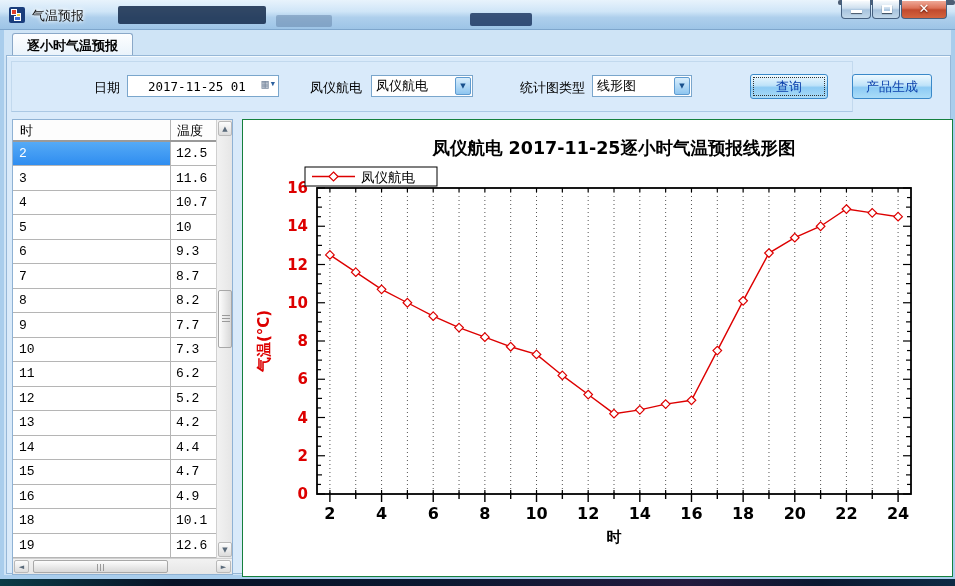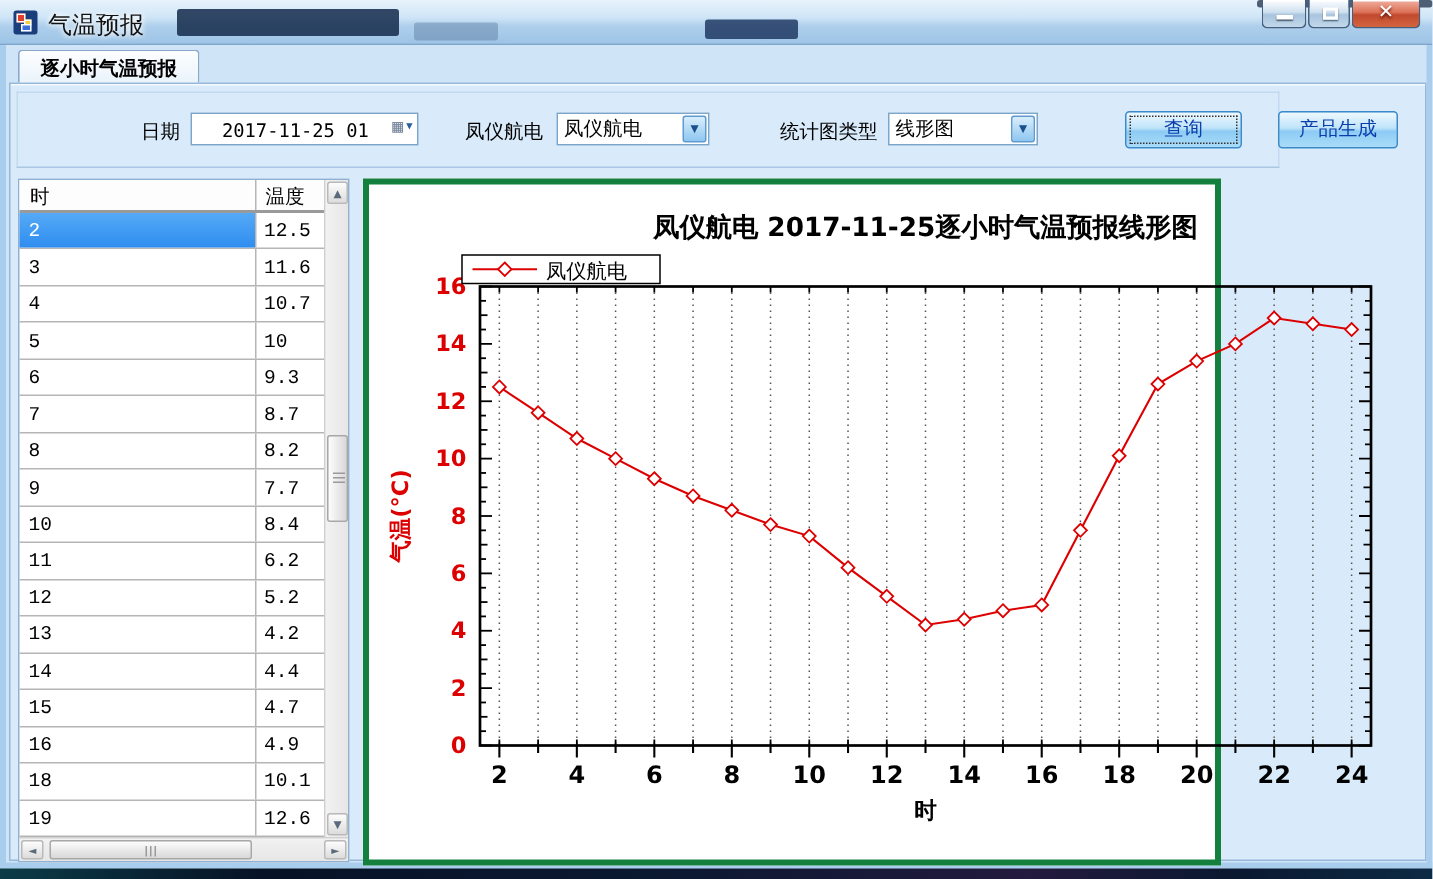--- a/index.html
+++ b/index.html
@@ -16,21 +16,21 @@
   .a1 { left:118px; top:6px;  width:148px; height:18px; background:#13294a; opacity:.85; }
   .a2 { left:470px; top:13px; width:62px;  height:13px; background:#16305a; opacity:.8; }
   .a3 { left:276px; top:15px; width:56px;  height:12px; background:#5a7aa0; opacity:.45; }
   .a4 { left:838px; top:0;    width:117px; height:5px;  background:#0d1f3c; opacity:.7; }
   .app-icon { position:absolute; left:9px; top:7px; width:16px; height:16px;
     background:#1a3d7c; border-radius:2px; }
   .app-icon i { position:absolute; display:block; }
   .app-icon .sq-r { left:2px; top:2px; width:6px; height:6px; background:#e0402a; border:1px solid #fff; }
   .app-icon .sq-y { left:7px; top:6px; width:5px; height:4px; background:#f4d23c; border:1px solid #fff; }
   .app-icon .sq-b { left:5px; top:9px; width:7px; height:5px; background:#3f6fd8; border:1px solid #fff; }
-  .title-text { position:absolute; left:32px; top:7px; color:#111; font-size:16px;
+  .title-text { position:absolute; left:32px; top:7px; color:#111; font-size:13px;
     text-shadow:0 0 4px #fff,0 0 4px #fff; }
   .winbtns { position:absolute; right:8px; top:0; display:flex; }
   .winbtn { height:19px; border:1px solid #45607f; border-top:none;
     border-radius:0 0 4px 4px; margin-left:1px; position:relative;
     background:linear-gradient(#fdfeff, #cfe0ef 45%, #a8c4de 55%, #c2d8ea); box-shadow:inset 0 1px 0 #fff; }
   .btn-min { width:30px; } .btn-max { width:28px; }
   .btn-close { width:46px; background:linear-gradient(#f0b0a0, #dd7258 45%, #c14a2e 55%, #d4643f); }
   .glyph-min { position:absolute; left:9px; bottom:5px; width:11px; height:3px; background:#fff;
     box-shadow:0 1px 1px #456; }
   .glyph-max { position:absolute; left:9px; top:5px; width:10px; height:8px;
@@ -110,22 +110,22 @@
   .vthumb::after { content:""; position:absolute; left:3px; top:24px; width:8px; height:1px;
     background:#9a9a9a; box-shadow:0 3px 0 #9a9a9a,0 6px 0 #9a9a9a; }
   .hscroll .left  { left:1px; top:1px; width:15px; height:13px; font-size:7px; }
   .hscroll .right { right:1px; top:1px; width:15px; height:13px; font-size:7px; }
   .hthumb { position:absolute; left:20px; top:1px; width:135px; height:13px;
     background:linear-gradient(#fdfdfd,#d8d8d8); border:1px solid #a8a8a8; border-radius:2px; }
   .hthumb::after { content:""; position:absolute; top:3px; left:63px; width:1px; height:7px;
     background:#9a9a9a; box-shadow:3px 0 0 #9a9a9a,6px 0 0 #9a9a9a; }
 
   
-  .chart-panel { position:absolute; left:235px; top:63px; width:572px; height:458px;
-    background:#fff; border:4px solid #15803d; }
+  .chart-panel { position:absolute; left:235px; top:63px; width:711px; height:458px;
+    background:#fff; border:1px solid #15803d; }
   .chart-panel svg { display:block; }
 </style>
 </head>
 <body>
 
 <div class="window">
 
   <div class="titlebar">
     <div class="artifact a1"></div>
     <div class="artifact a2"></div>
@@ -223,21 +223,21 @@
             <div class="tr">
               <div class="td hour">8</div>
               <div class="td temp">8.2</div>
             </div>
             <div class="tr">
               <div class="td hour">9</div>
               <div class="td temp">7.7</div>
             </div>
             <div class="tr">
               <div class="td hour">10</div>
-              <div class="td temp">8.4</div>
+              <div class="td temp">7.3</div>
             </div>
             <div class="tr">
               <div class="td hour">11</div>
               <div class="td temp">6.2</div>
             </div>
             <div class="tr">
               <div class="td hour">12</div>
               <div class="td temp">5.2</div>
             </div>
             <div class="tr">

